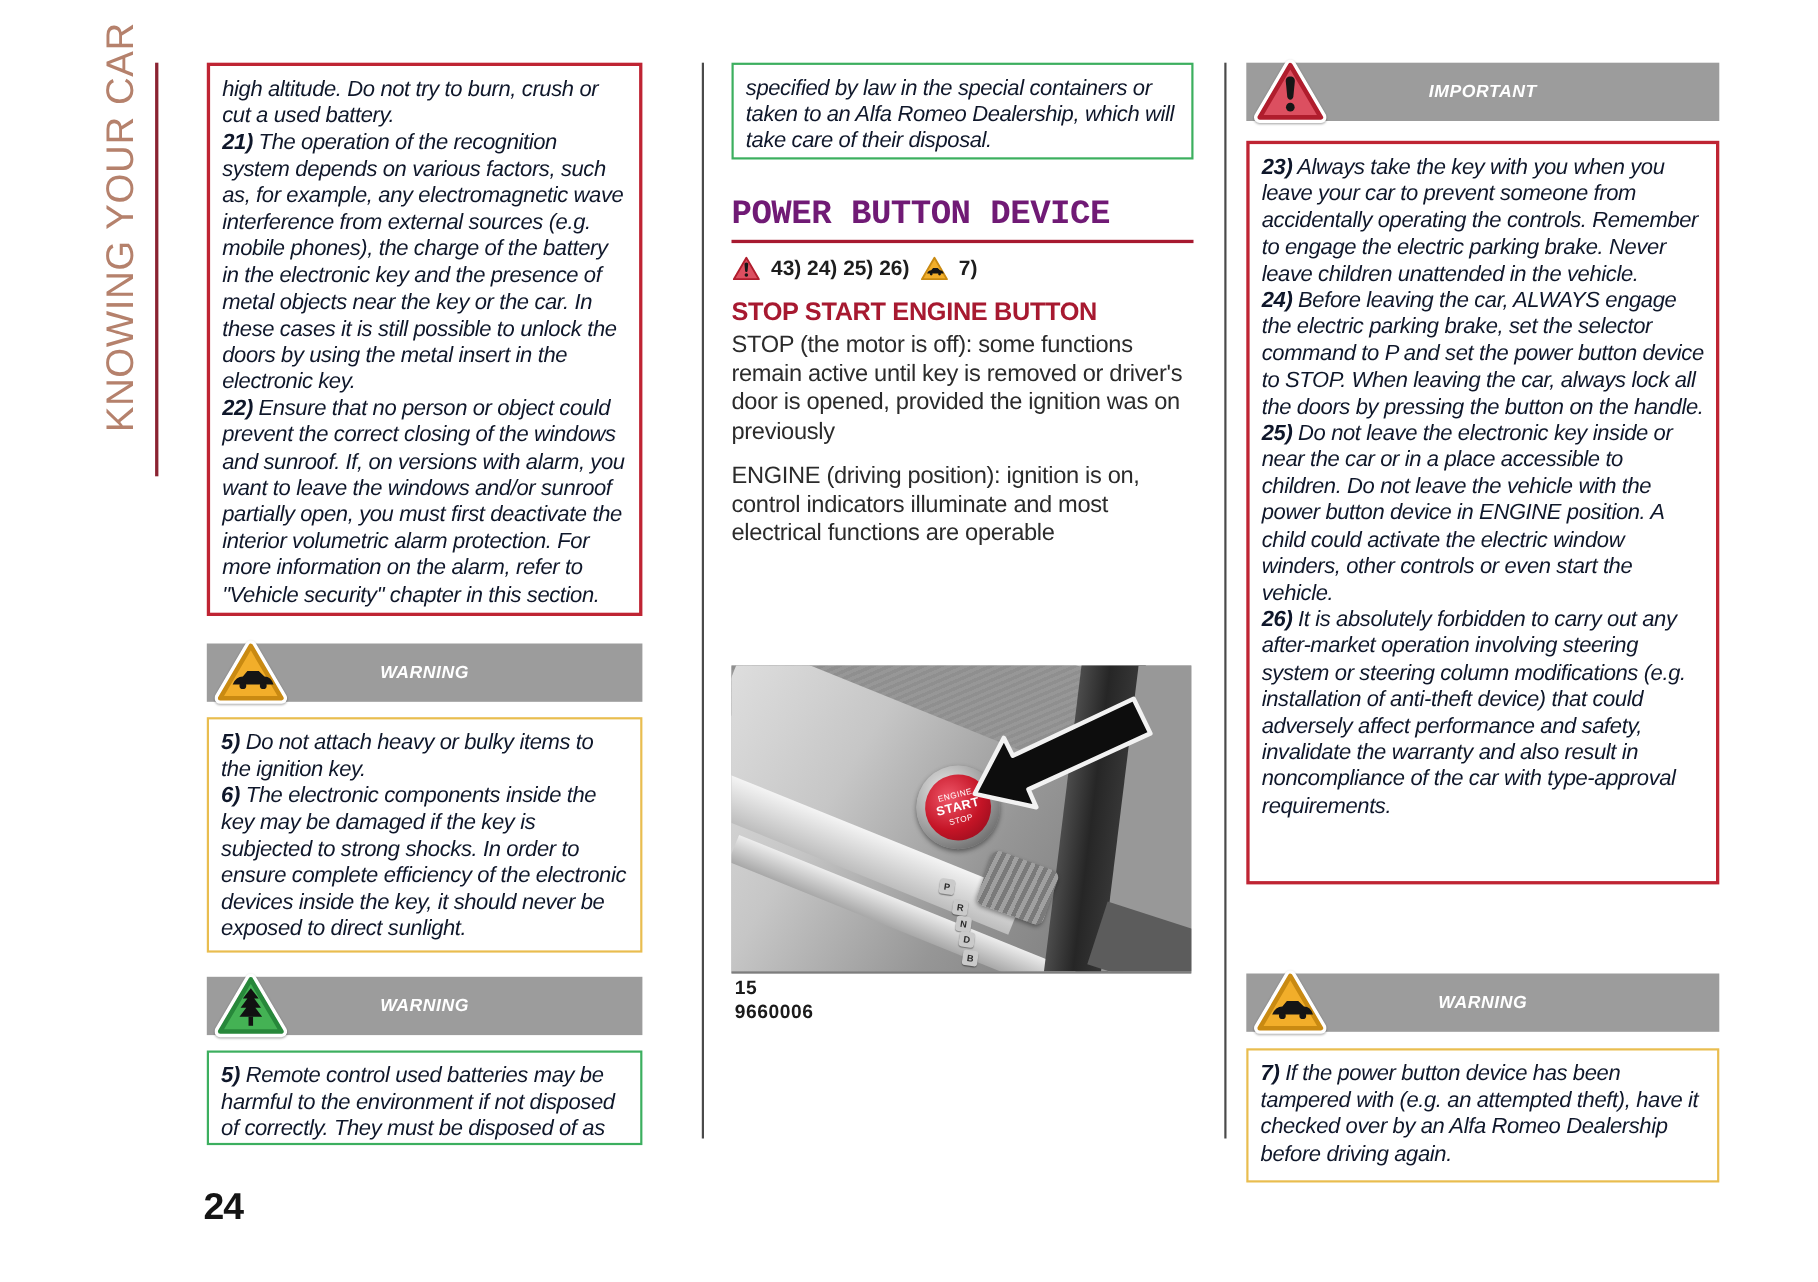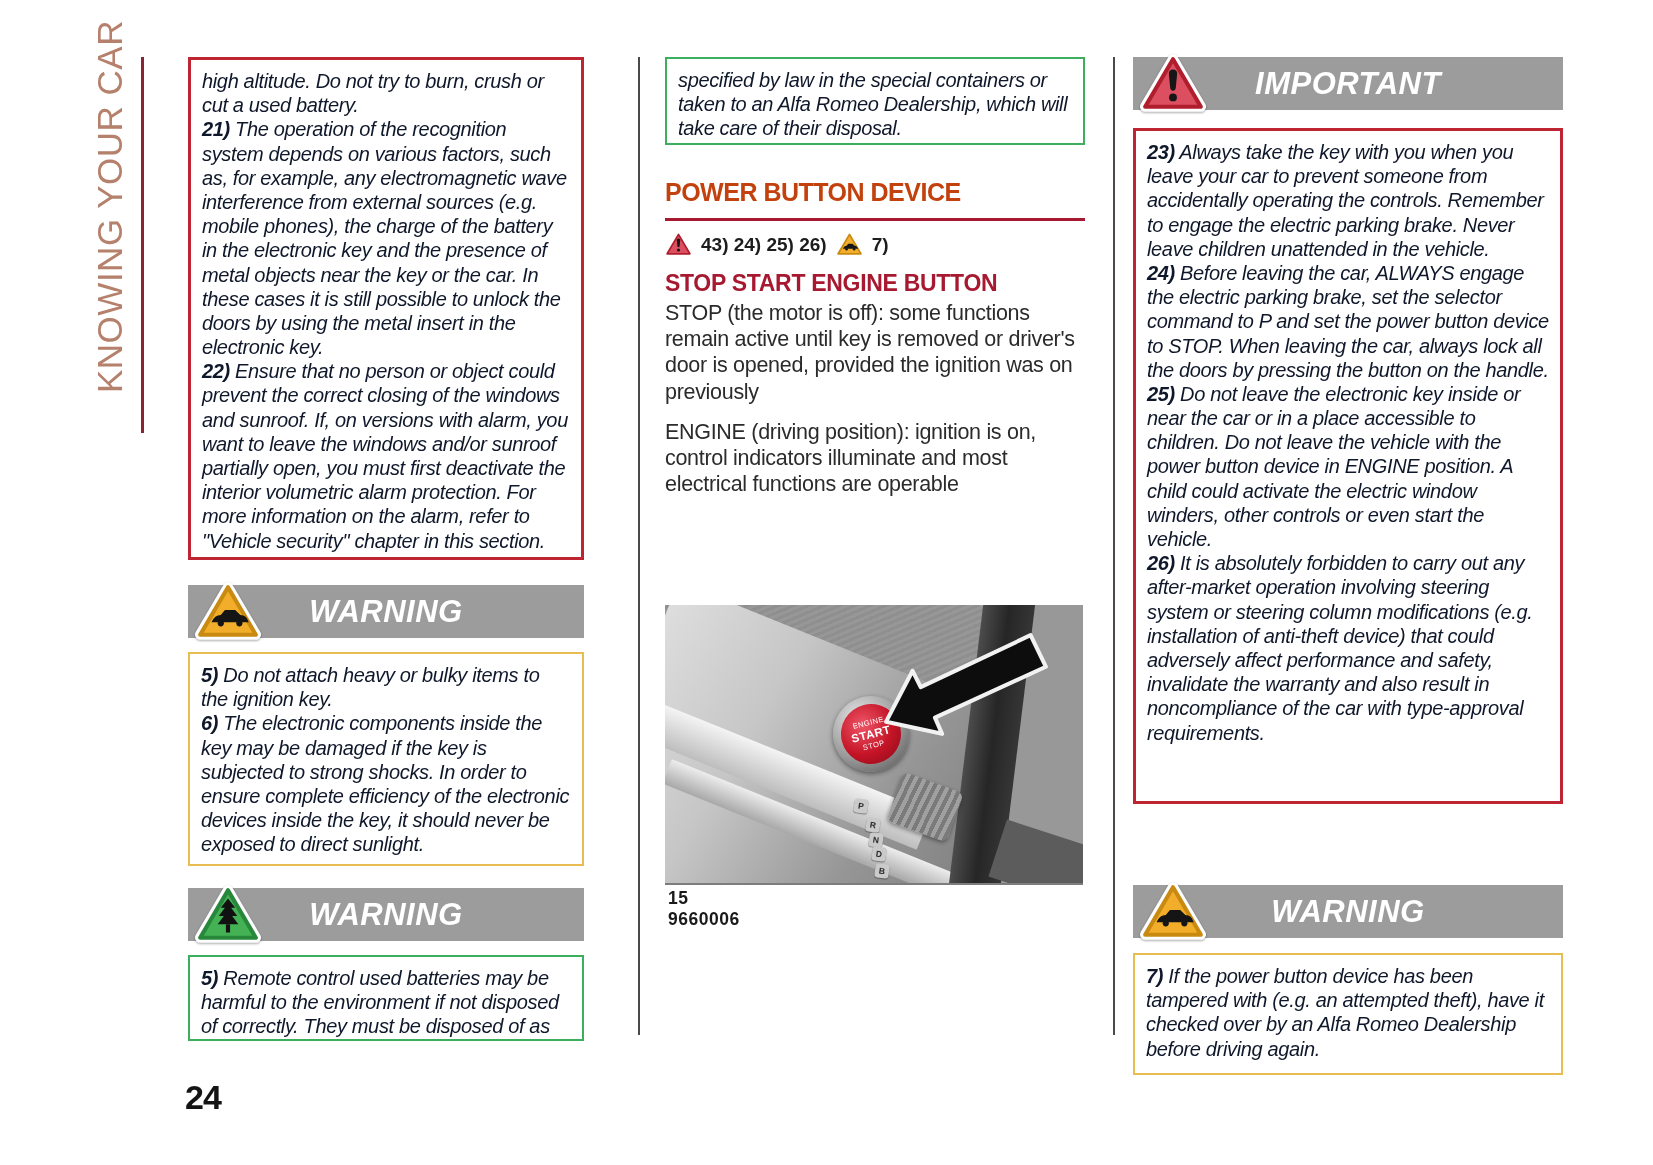--- a/index.html
+++ b/index.html
@@ -21,27 +21,27 @@
   .box.yellow{border:2.5px solid #e9bd4f;}
   .box.green{border:2.5px solid #3caf5f;}
   .box p{margin:0;font-style:italic;font-size:20px;line-height:1.21;letter-spacing:-0.35px;color:#0f172a;}
   .box .num{font-weight:bold;font-style:italic;}
 
   
   .hdr{position:absolute;height:53px;background:#9c9c9c;}
   .hdr .hdr-title{
     position:absolute;left:0;right:0;top:50%;transform:translateY(-50%);
     text-align:center;color:#ffffff;font-weight:bold;font-style:italic;
-    font-size:31px;letter-spacing:0.5px;
+    font-size:16px;letter-spacing:0.5px;
   }
   .hdr .badge{position:absolute;left:7px;top:50%;transform:translateY(-50%);width:66px;height:66px;}
   .badge svg{width:100%;height:100%;display:block;filter:drop-shadow(0 1px 1px rgba(0,0,0,.35));}
 
   
-  .sec-title{position:absolute;font-size:25px;font-weight:800;letter-spacing:-0.5px;color:#c2410c;}
+  .sec-title{position:absolute;font-size:31px;font-weight:800;letter-spacing:-0.5px;color:#701a75;font-family:Liberation Mono, monospace;}
   .sec-underline{position:absolute;height:3px;background:#a71930;}
   .ref-row{position:absolute;display:flex;align-items:center;gap:9px;}
   .ref-row .mini{width:27px;height:27px;display:inline-block;}
   .mini svg{width:100%;height:100%;display:block;}
   .ref-nums{font-size:19px;font-weight:bold;color:#1d1d1d;letter-spacing:0px;}
   .sub-title{position:absolute;font-size:23px;font-weight:800;letter-spacing:-0.3px;color:#a71930;}
   .bodycol{position:absolute;}
   .bodycol p{margin:0 0 14px 0;font-size:21.5px;line-height:1.22;letter-spacing:-0.3px;color:#2b2b2b;}
 
   

